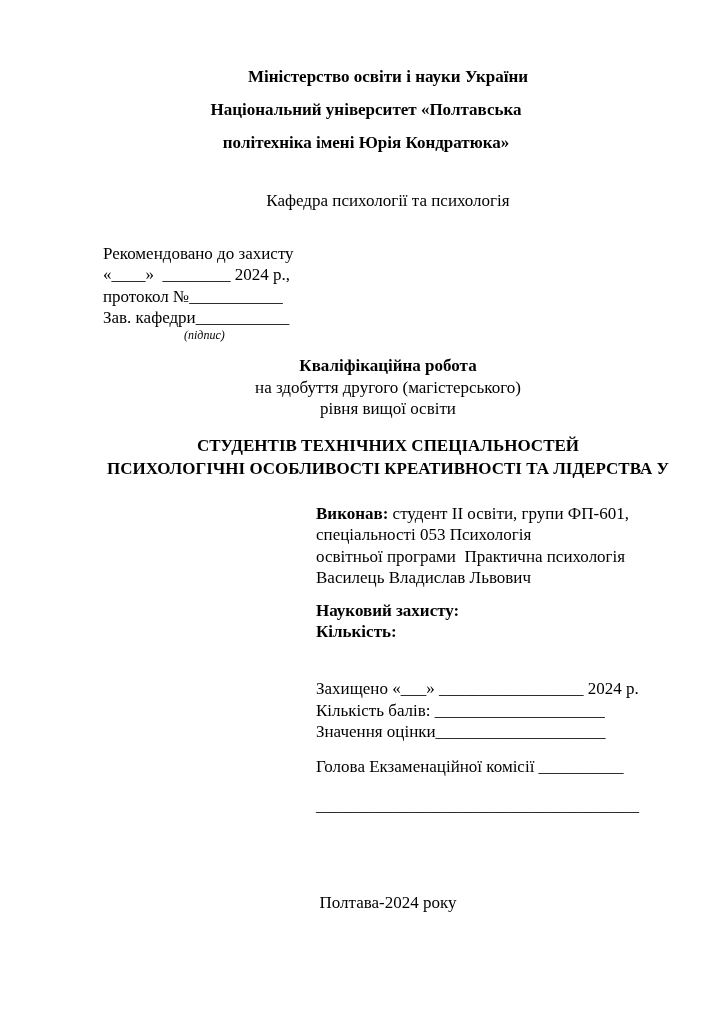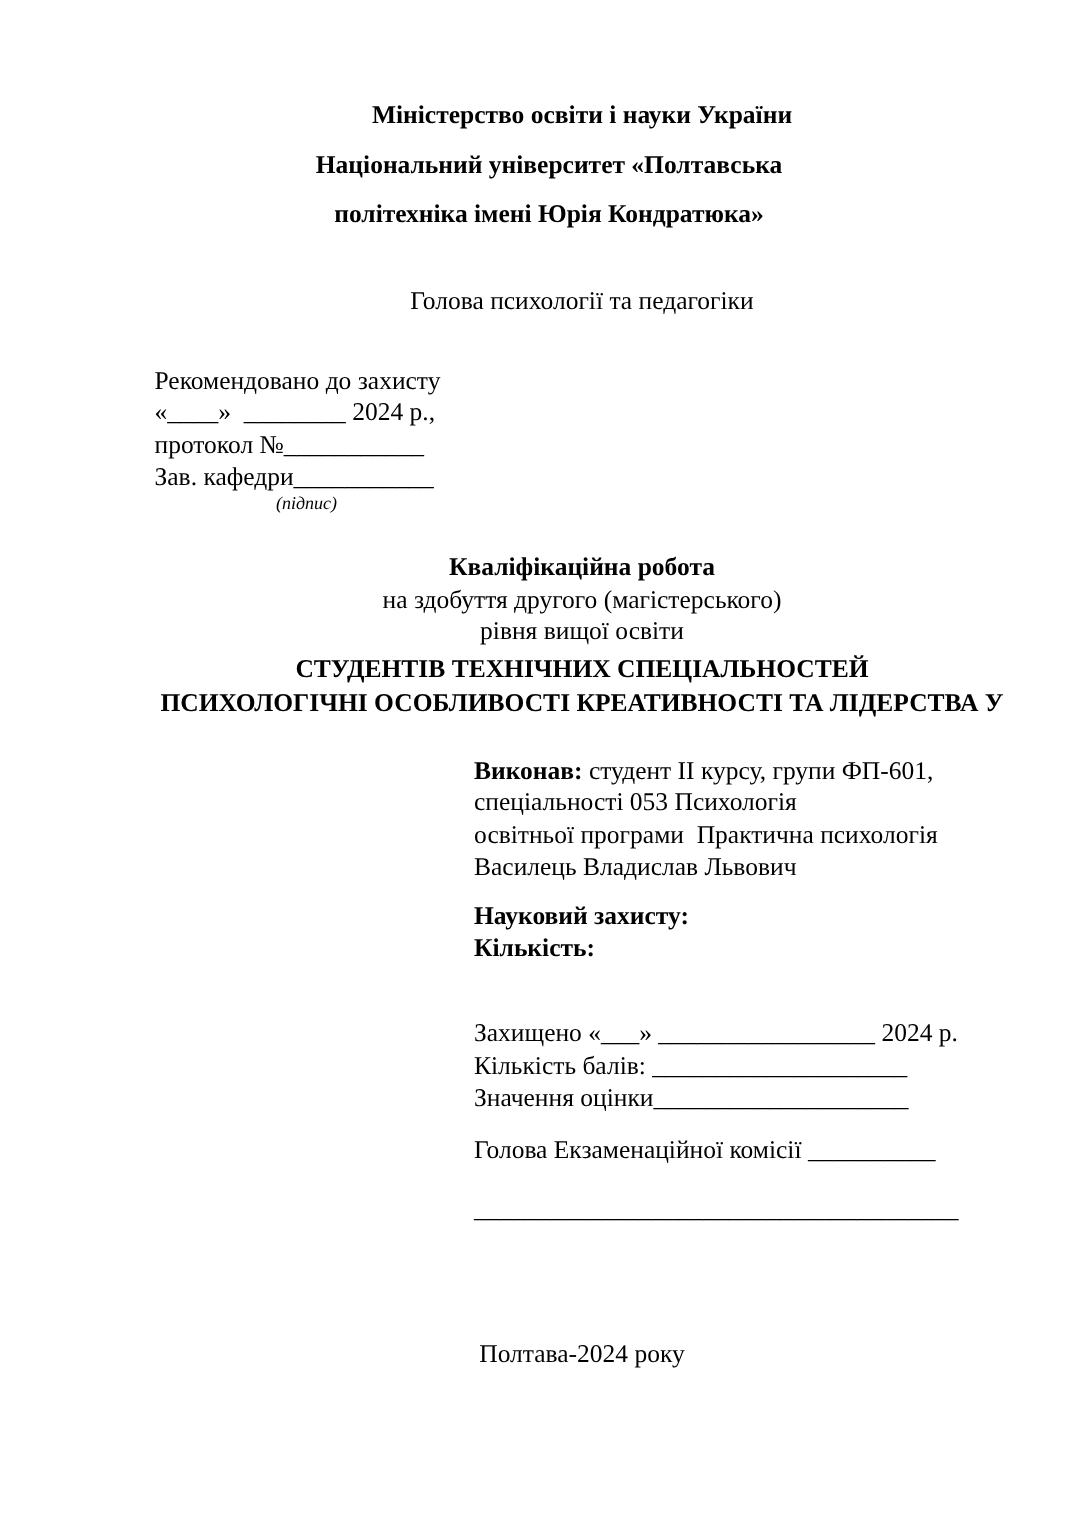--- a/index.html
+++ b/index.html
@@ -20,21 +20,21 @@
   .line { white-space: pre-wrap; line-height: 21.4px; }
   .ministry { top: 60px; line-height: 33px; }
   .ministry .line { line-height: 33px; }
   .shift-left { position: relative; left: -22px; }
   .department { top: 190px; line-height: 22px; }
   .recommend { left: 103px; top: 243px; }
   .signature-caption {
     left: 184px; top: 328px;
     font-size: 12px; font-style: italic; line-height: 14px;
   }
-  .worktype { top: 355px; margin-top: 12px; }
+  .worktype { top: 355px; }
   .worktype .line { line-height: 21.5px; }
   .thesis-title { top: 434px; }
   .thesis-title .line { white-space: pre; line-height: 23px; }
   .author { left: 316px; top: 503px; width: 380px; }
   .supervisor { left: 316px; top: 600px; width: 380px; }
   .defense { left: 316px; top: 678px; width: 400px; }
   .defense .line { line-height: 21.6px; }
   .chair { left: 316px; top: 756px; width: 400px; }
   .sig-line { left: 316px; top: 795px; width: 400px; }
   .footer { top: 892px; line-height: 22px; }
@@ -44,21 +44,21 @@
 
 <div class="page">
 
   <div class="blk center bold ministry">
     <div class="line">Міністерство освіти і науки України</div>
     <div class="line shift-left">Національний університет «Полтавська</div>
     <div class="line shift-left">політехніка імені Юрія Кондратюка»</div>
   </div>
 
   <div class="blk center department">
-    <div class="line">Голова психології та педагогіки</div>
+    <div class="line">Кафедра психології та психологія</div>
   </div>
 
   <div class="blk recommend">
     <div class="line">Рекомендовано до захисту</div>
     <div class="line">«____»  ________ 2024 р.,</div>
     <div class="line">протокол №___________</div>
     <div class="line">Зав. кафедри___________</div>
   </div>
 
   <div class="blk signature-caption">(підпис)</div>
@@ -68,21 +68,21 @@
     <div class="line">на здобуття другого (магістерського)</div>
     <div class="line">рівня вищої освіти</div>
   </div>
 
   <div class="blk center bold thesis-title">
     <div class="line">СТУДЕНТІВ ТЕХНІЧНИХ СПЕЦІАЛЬНОСТЕЙ</div>
     <div class="line">ПСИХОЛОГІЧНІ ОСОБЛИВОСТІ КРЕАТИВНОСТІ ТА ЛІДЕРСТВА У</div>
   </div>
 
   <div class="blk author">
-    <div class="line"><span class="bold">Виконав:</span><span> студент ІІ курсу, групи ФП-601,</span></div>
+    <div class="line"><span class="bold">Виконав:</span><span> студент ІІ освіти, групи ФП-601,</span></div>
     <div class="line">спеціальності 053 Психологія</div>
     <div class="line">освітньої програми  Практична психологія</div>
     <div class="line">Василець Владислав Львович</div>
   </div>
 
   <div class="blk supervisor bold">
     <div class="line">Науковий захисту:</div>
     <div class="line">Кількість:</div>
   </div>
 

